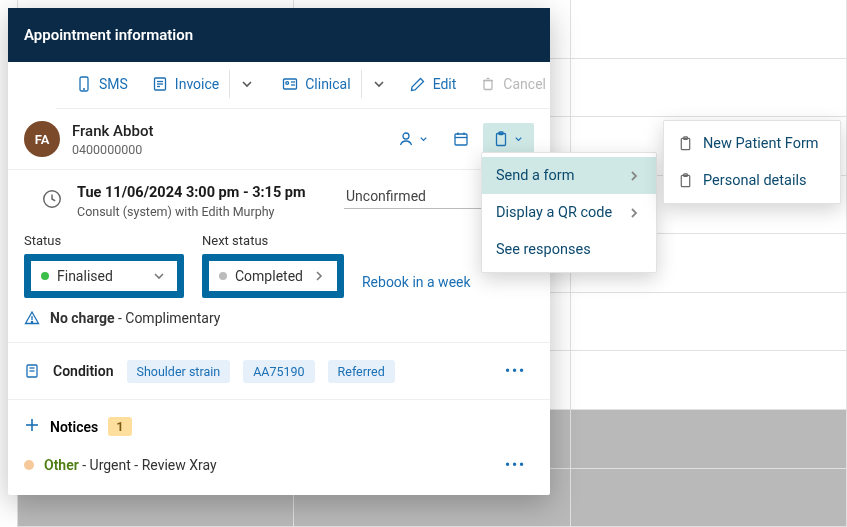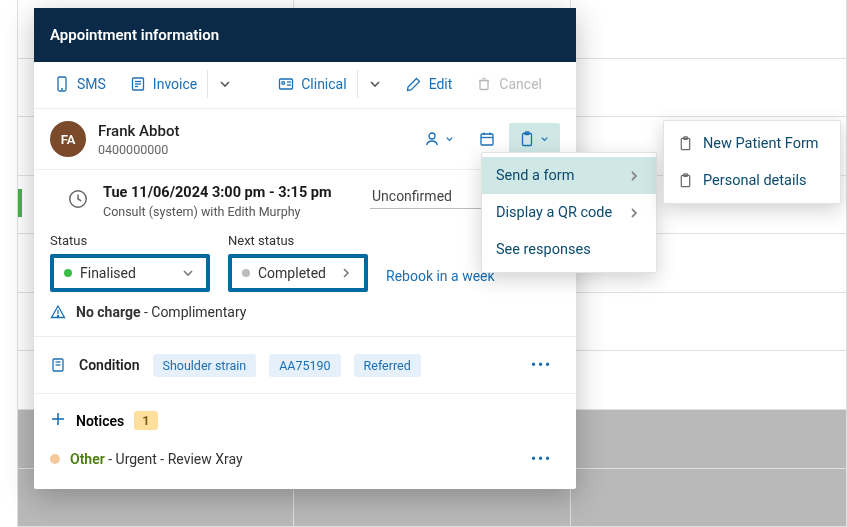--- a/index.html
+++ b/index.html
@@ -8,40 +8,41 @@
   .calendar-bg { position: absolute; inset: 0; display: flex; }
   .cal-side { width: 18px; background: #fff; border-right: 1px solid #e0e0e0; }
   .cal-grid { flex: 1; display: flex; flex-direction: column; }
   .cal-row { flex: 1; border-bottom: 1px solid #e0e0e0; display: flex; background:#fff; }
   .cal-cell { flex: 1; border-right: 1px solid #e0e0e0; }
   .cal-shaded { background: #b9b9b9; }
   .cal-green { position:absolute; left:18px; top:189px; width:4px; height:28px; background:#4caf50; }
 
   .modal {
     position: absolute;
-    left: 34px; top: 8px;
+    left: 8px; top: 8px;
     width: 542px;
     background: #fff;
     box-shadow: 0 8px 30px rgba(0,0,0,0.25);
     border-radius: 2px;
     z-index: 10;
   }
   .modal-header {
     background: #0b2a47;
     color: #fff;
     padding: 14px 16px;
     display: flex; align-items: center; justify-content: space-between;
     font-size: 15px; font-weight: 600;
   }
   .close-x { cursor: pointer; font-size: 18px; line-height: 1; padding: 4px 6px; }
 
   .toolbar {
     display: flex; align-items: center; gap: 4px;
     padding: 8px 10px 10px 10px;
     border-bottom: 1px solid #eee;
+    margin-left: 48px;
   }
   .tb-btn {
     display: inline-flex; align-items: center; gap: 7px;
     padding: 6px 10px; font-size: 14px; color: #1a6fb5; cursor: pointer;
     border-radius: 2px;
   }
   .tb-btn.disabled { color: #b8b8b8; cursor: default; }
   .tb-split { border-left: 1px solid #e3e3e3; padding: 6px 9px; cursor:pointer; color:#5a5a5a; display:inline-flex; align-items:center; }
   .tb-group { display:inline-flex; align-items:center; }
 
@@ -57,21 +58,21 @@
   .pa-btn.active { background:#cfe8e5; }
 
   .appt-row { display:flex; align-items:flex-start; padding: 14px 16px 10px 31px; gap: 12px; }
   .clock-icon { width:26px; height:26px; color:#666; margin-top:2px; display:flex; align-items:center; justify-content:center;}
   .appt-time { font-size:14.5px; font-weight:700; color:#1a1a1a; }
   .appt-sub { font-size:12.5px; color:#555; margin-top:3px; }
   .confirm-col { margin-left:auto; min-width:190px; border-bottom:1px solid #bbb; padding:4px 2px 4px 2px; font-size:14px; color:#444; }
 
   .status-row { display:flex; align-items:flex-end; padding: 4px 16px 12px 16px; gap: 18px; }
   .status-col .lbl { font-size:13px; color:#333; margin-bottom:6px; display:block; }
-  .select { border:4px solid #0369a1; border-radius:2px; padding:7px 10px; font-size:14px; color:#333; display:flex; align-items:center; gap:8px; min-width:160px; cursor:pointer; background:#fff; }
+  .select { border:7px solid #0369a1; border-radius:2px; padding:7px 10px; font-size:14px; color:#333; display:flex; align-items:center; gap:8px; min-width:160px; cursor:pointer; background:#fff; }
   .chev { margin-left:auto; color:#7a7a7a; }
   .dot { width:8px; height:8px; border-radius:50%; display:inline-block; }
   .dot-green { background:#3bbf4a; }
   .dot-grey { background:#bcbcbc; }
   .rebook { color:#1a6fb5; font-size:14px; padding-bottom:8px; cursor:pointer; }
 
   .charge-row { display:flex; align-items:center; gap:10px; padding: 0 16px 16px 16px; font-size:14px; color:#333; }
   .charge-row .bold { font-weight:700; }
 
   .section-div { border-top:1px solid #eee; }

